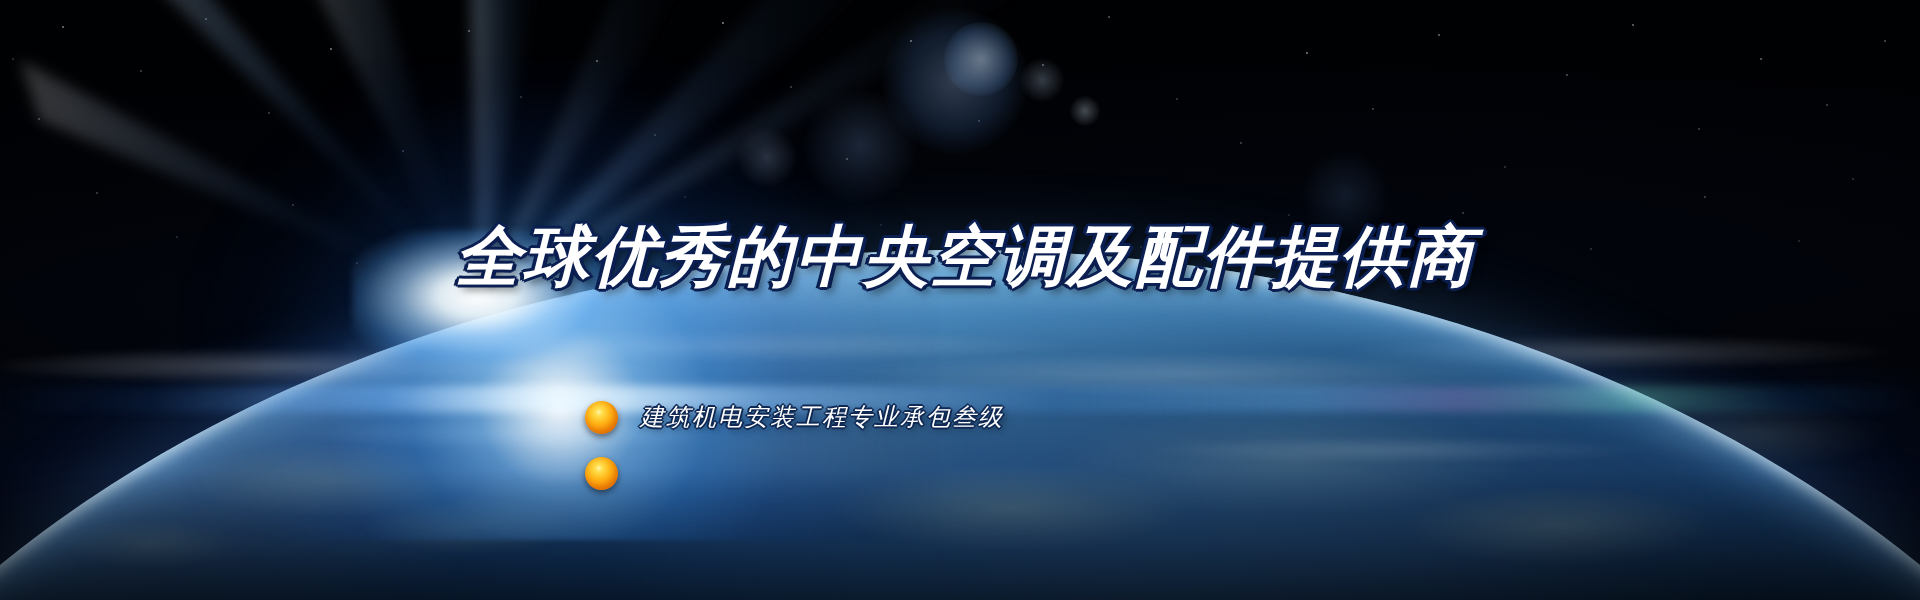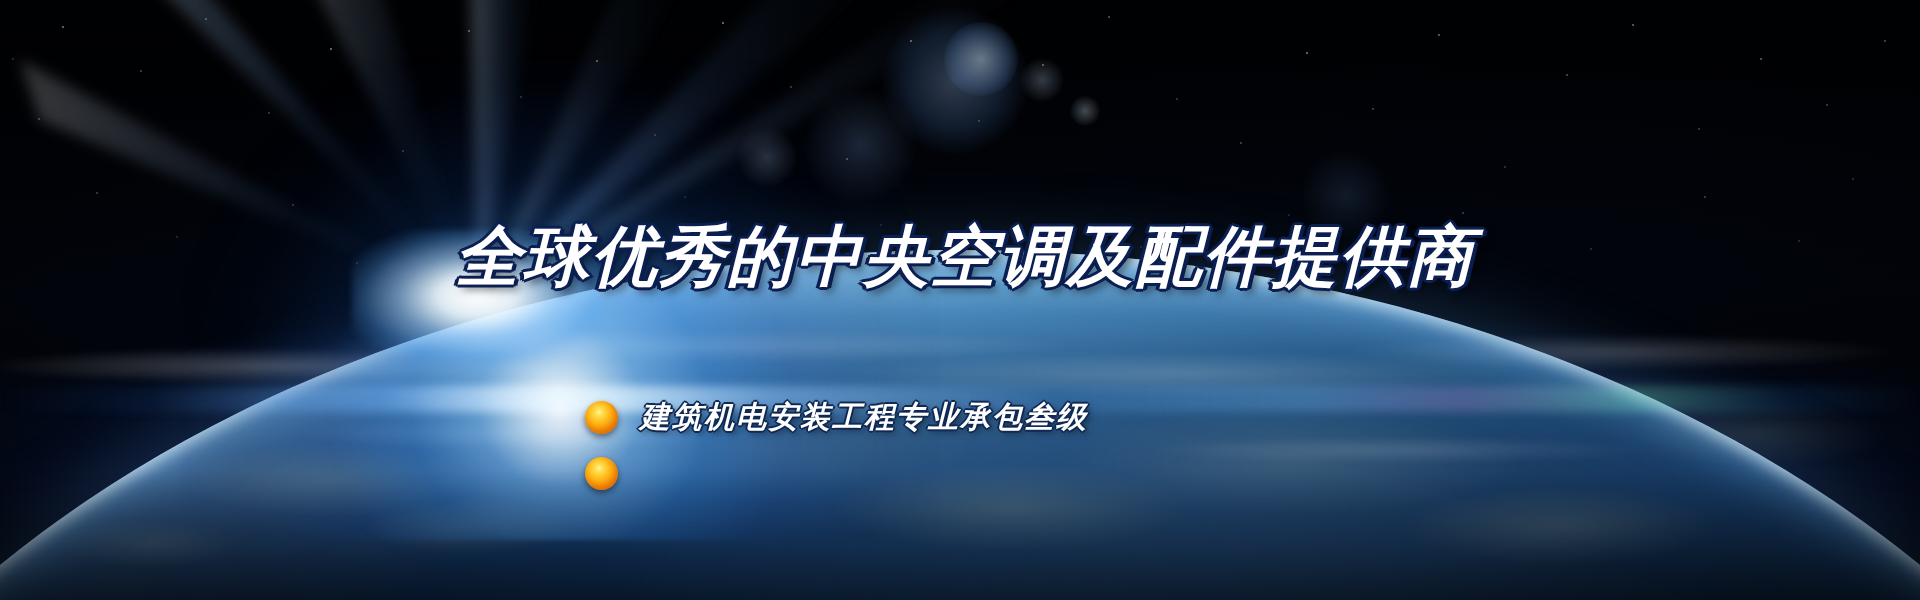--- a/index.html
+++ b/index.html
@@ -194,22 +194,22 @@
   .bullet-row + .bullet-row{margin-top:6px;}
 
   .dot{
     width:33px;height:33px;border-radius:50%;flex:0 0 33px;
     background:radial-gradient(circle at 42% 34%,
       #fff6b0 0%, #ffdf4e 12%, #ffb718 38%, #f98e06 66%, #e8760a 88%, #d2600a 100%);
     box-shadow:0 3px 6px rgba(0,0,0,.48), inset -2px -3px 6px rgba(180,72,4,.40);
   }
   .btext{
     margin-left:22px;
-    font-size:30px;line-height:1;
-    font-weight:bold;font-style:italic;
+    font-size:24px;line-height:1;
+    font-weight:normal;font-style:italic;
     letter-spacing:2px;
     color:#ffffff;
     white-space:nowrap;
     text-shadow:
       -1px -1px 0 #102a55, 1px -1px 0 #102a55, -1px 1px 0 #102a55, 1px 1px 0 #102a55,
       -2px 0 0 #102a55, 2px 0 0 #102a55, 0 -2px 0 #102a55, 0 2px 0 #102a55,
       3px 3px 6px rgba(0,0,0,.50);
   }
 </style>
 </head>

